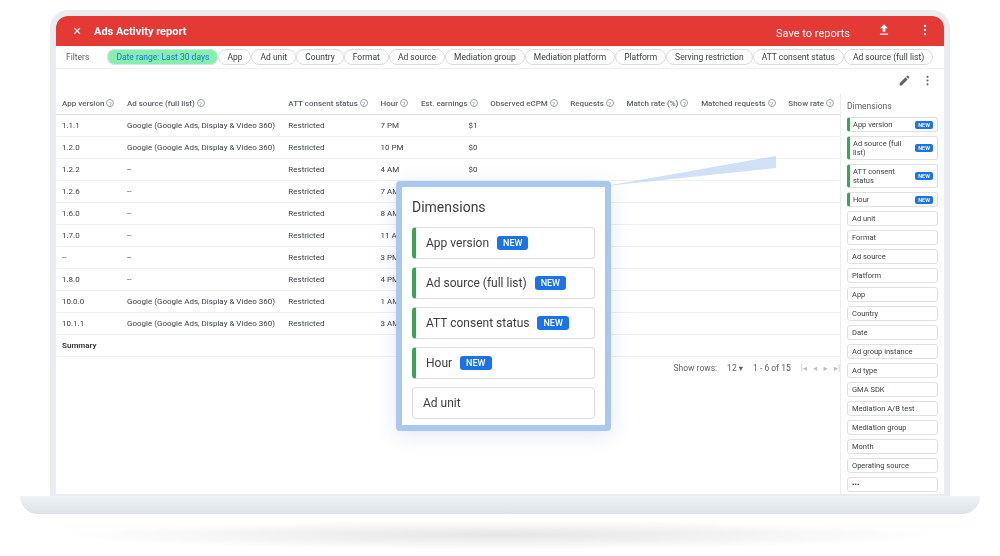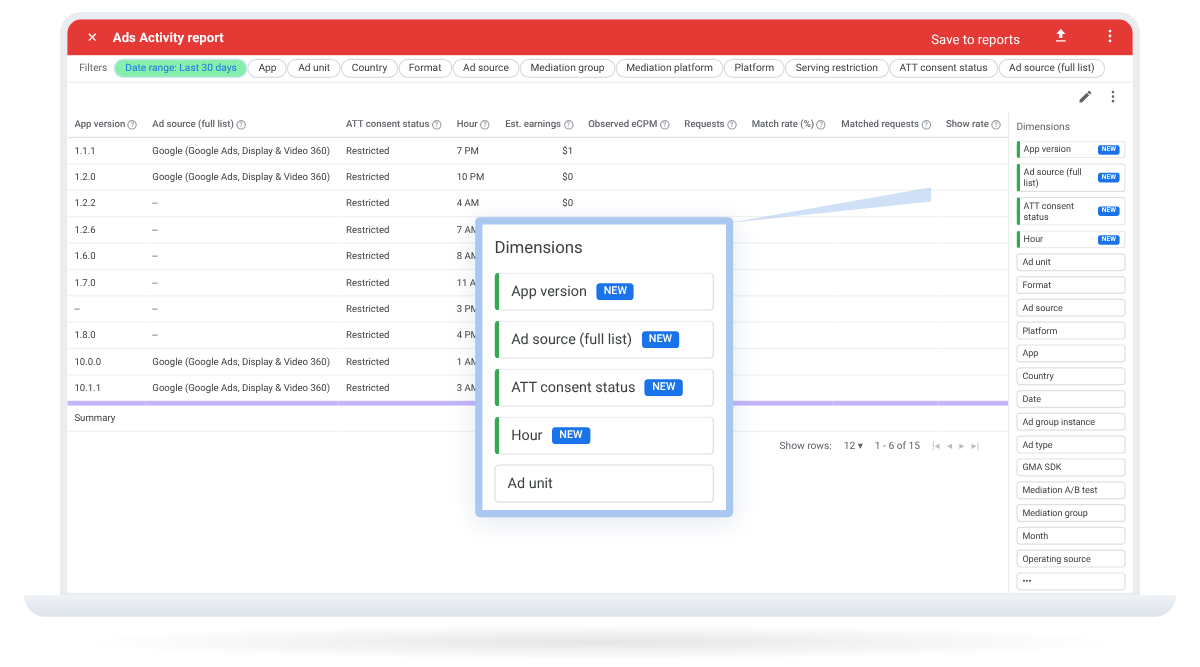--- a/index.html
+++ b/index.html
@@ -9,38 +9,38 @@
   .shadow{position:absolute;left:60px;top:520px;width:880px;height:30px;background:radial-gradient(ellipse at center,rgba(0,0,0,.10),rgba(0,0,0,0) 70%)}
   
   .topbar{background:#e53935;color:#fff;height:30px;display:flex;align-items:center;padding:0 12px;font-size:11px}
   .topbar .close{width:18px;text-align:center;cursor:pointer}
   .topbar .title{flex:1;margin-left:8px;font-weight:700}
   .topbar .act{display:flex;align-items:flex-end;gap:27px}
   .topbar .act span{cursor:pointer;font-size:11px}
   .topbar svg{fill:#fff;width:14px;height:14px}
   
   .filters{display:flex;align-items:center;gap:6px;padding:6px 10px;font-size:8.5px;color:#555;border-bottom:1px solid #eee;overflow:hidden;flex-wrap:nowrap;white-space:nowrap}
-  .filters .lbl{color:#666;margin-right:0}
+  .filters .lbl{color:#666;margin-right:12px}
   .chip{border:1px solid #dadce0;border-radius:11px;padding:2px 8px;color:#3c4043;cursor:pointer;white-space:nowrap}
   .chip.active{background:#86efac;color:#1a73e8;border-color:#d2e3fc}
   
   .tools{display:flex;justify-content:flex-end;align-items:center;height:24px;padding:0 10px;gap:10px}
   .tools svg{width:13px;height:13px;fill:#5f6368;cursor:pointer}
   
   .content{display:flex;height:calc(100% - 60px)}
   .main{flex:1;overflow:hidden;position:relative}
   .side{width:104px;border-left:1px solid #eee;padding:6px;overflow:hidden}
   
   table{width:100%;border-collapse:collapse;font-size:8px;color:#3c4043}
   th{font-weight:500;color:#5f6368;text-align:left;padding:6px 6px;border-bottom:1px solid #e0e0e0;position:relative;white-space:nowrap}
   th.r,td.r{text-align:right}
   th .q{display:inline-block;width:8px;height:8px;border:1px solid #9aa0a6;border-radius:50%;font-size:6px;line-height:7px;text-align:center;color:#9aa0a6;margin-left:2px}
   td{padding:6px 6px;border-bottom:1px solid #f1f1f1;vertical-align:middle;white-space:nowrap}
-  tr.sum td{font-weight:400;border-top:4px solid #c4b5fd}
-  .pager{display:flex;justify-content:flex-end;align-items:center;gap:10px;font-size:8.5px;color:#5f6368;padding:6px 24px}
+  tr.sum td{font-weight:700;border-top:1px solid #c4b5fd}
+  .pager{display:flex;justify-content:flex-end;align-items:flex-start;gap:10px;font-size:8.5px;color:#5f6368;padding:6px 0}
   .pager .nav{display:flex;gap:6px}
   .pager .nav span{color:#bdbdbd;cursor:pointer}
   
   .side h4{font-size:8.5px;color:#5f6368;font-weight:400;margin:2px 0 6px}
   .dim{border:1px solid #e0e0e0;border-radius:3px;padding:2px 4px;font-size:7.5px;color:#3c4043;margin-bottom:4px;display:flex;align-items:center;justify-content:space-between;cursor:pointer}
   .dim.sel{border-left:3px solid #34a853;padding-left:3px}
   .badge{background:#1a73e8;color:#fff;font-size:5.5px;padding:1px 3px;border-radius:2px;font-weight:600}
   
   .callout{position:absolute;left:340px;top:165px;width:215px;height:250px;background:#fff;border:6px solid #a9c7ef;border-radius:4px;padding:12px 10px;box-shadow:0 4px 20px rgba(60,100,160,.15)}
   .callout h3{font-size:14px;font-weight:400;color:#3c4043;margin-bottom:12px}

